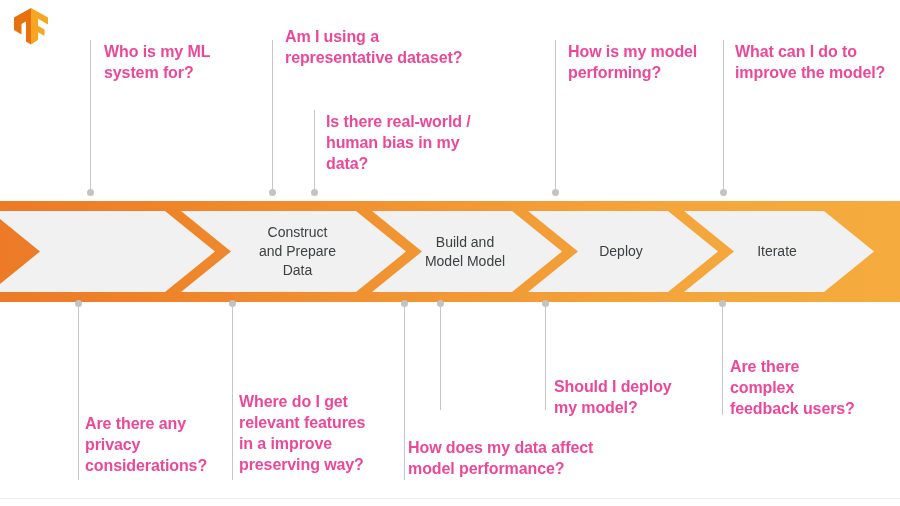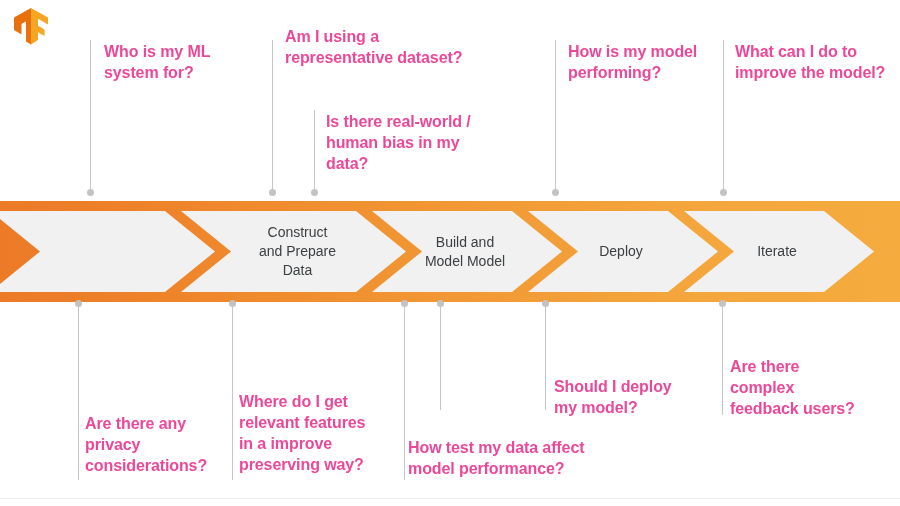--- a/index.html
+++ b/index.html
@@ -188,21 +188,21 @@
   <div class="qtext" style="left:85px; top:393px; width:180px;margin-top:20px;">Are there any
 privacy
 considerations?</div>
 
   <div class="qtext" style="left:239px; top:391px; width:185px;">Where do I get
 relevant features
 in a improve
 preserving way?</div>
 
 
-  <div class="qtext" style="left:408px; top:437px; width:280px;">How test my data affect
+  <div class="qtext" style="left:408px; top:437px; width:280px;">How does my data affect
 model performance?</div>
 
   <div class="qtext" style="left:554px; top:376px; width:175px;">Should I deploy
 my model?</div>
 
   <div class="qtext" style="left:730px; top:356px; width:170px;">Are there
 complex
 feedback users?</div>
 
   <div class="footer-rule"></div>

